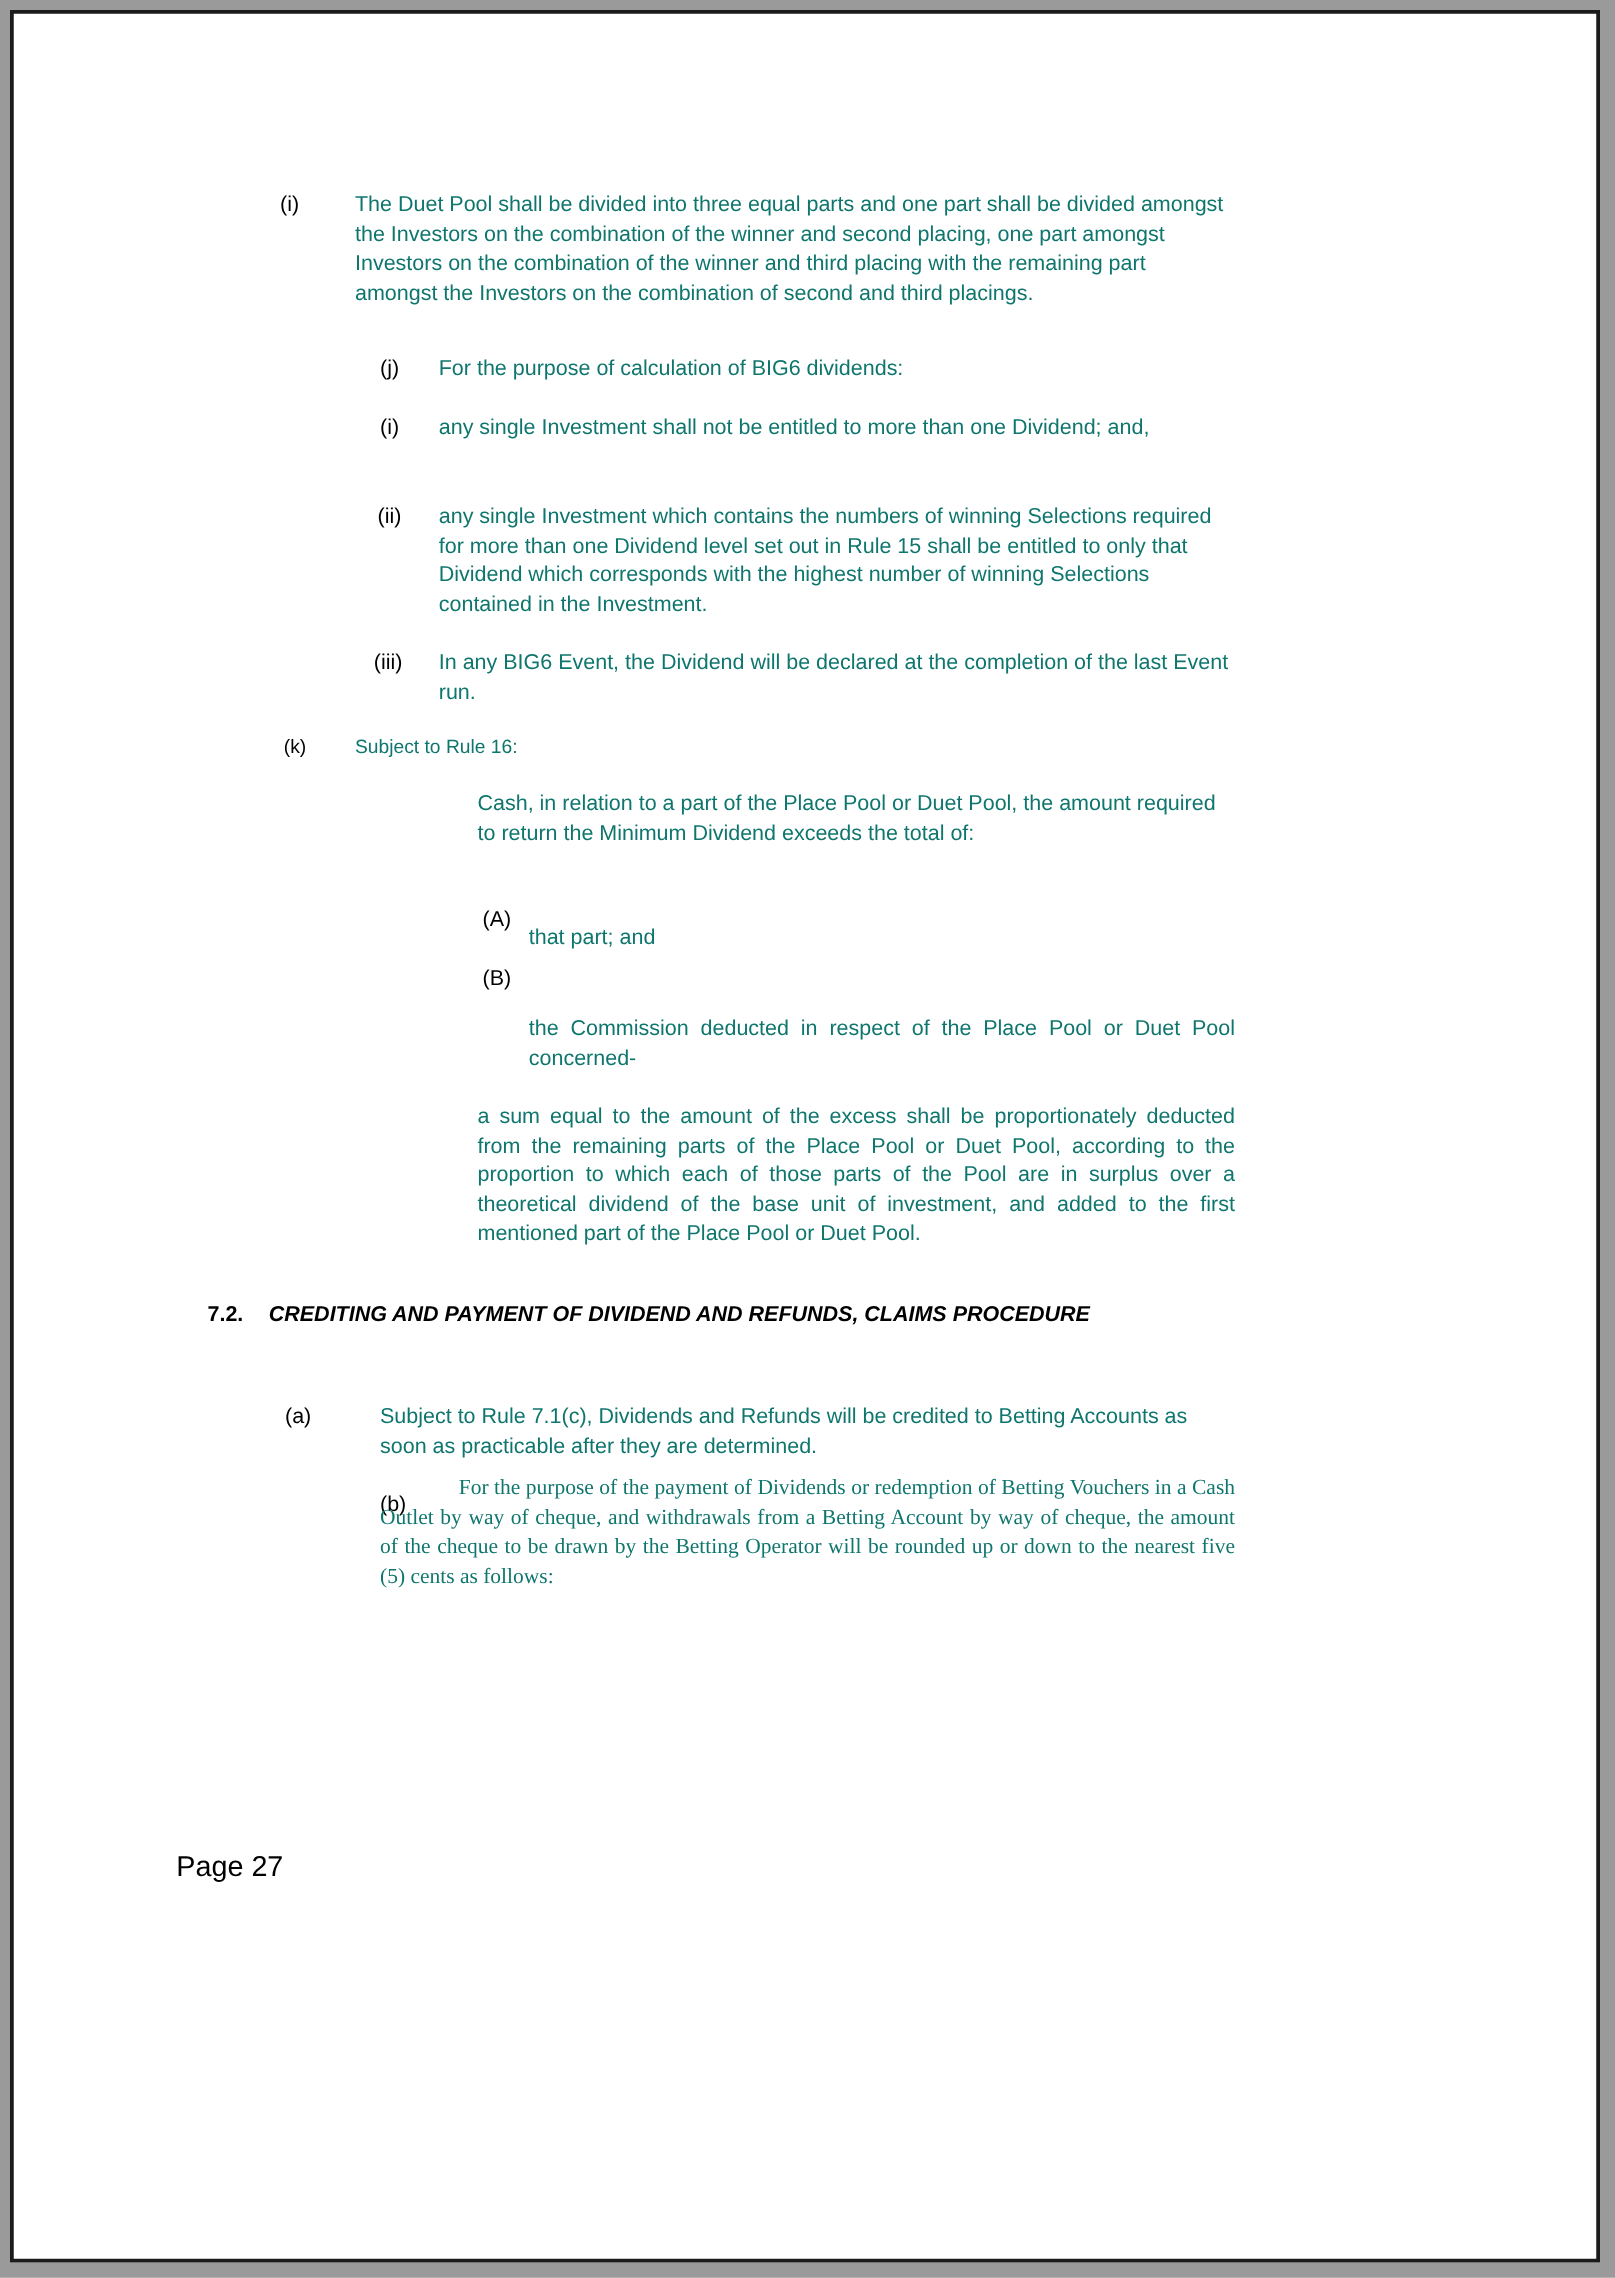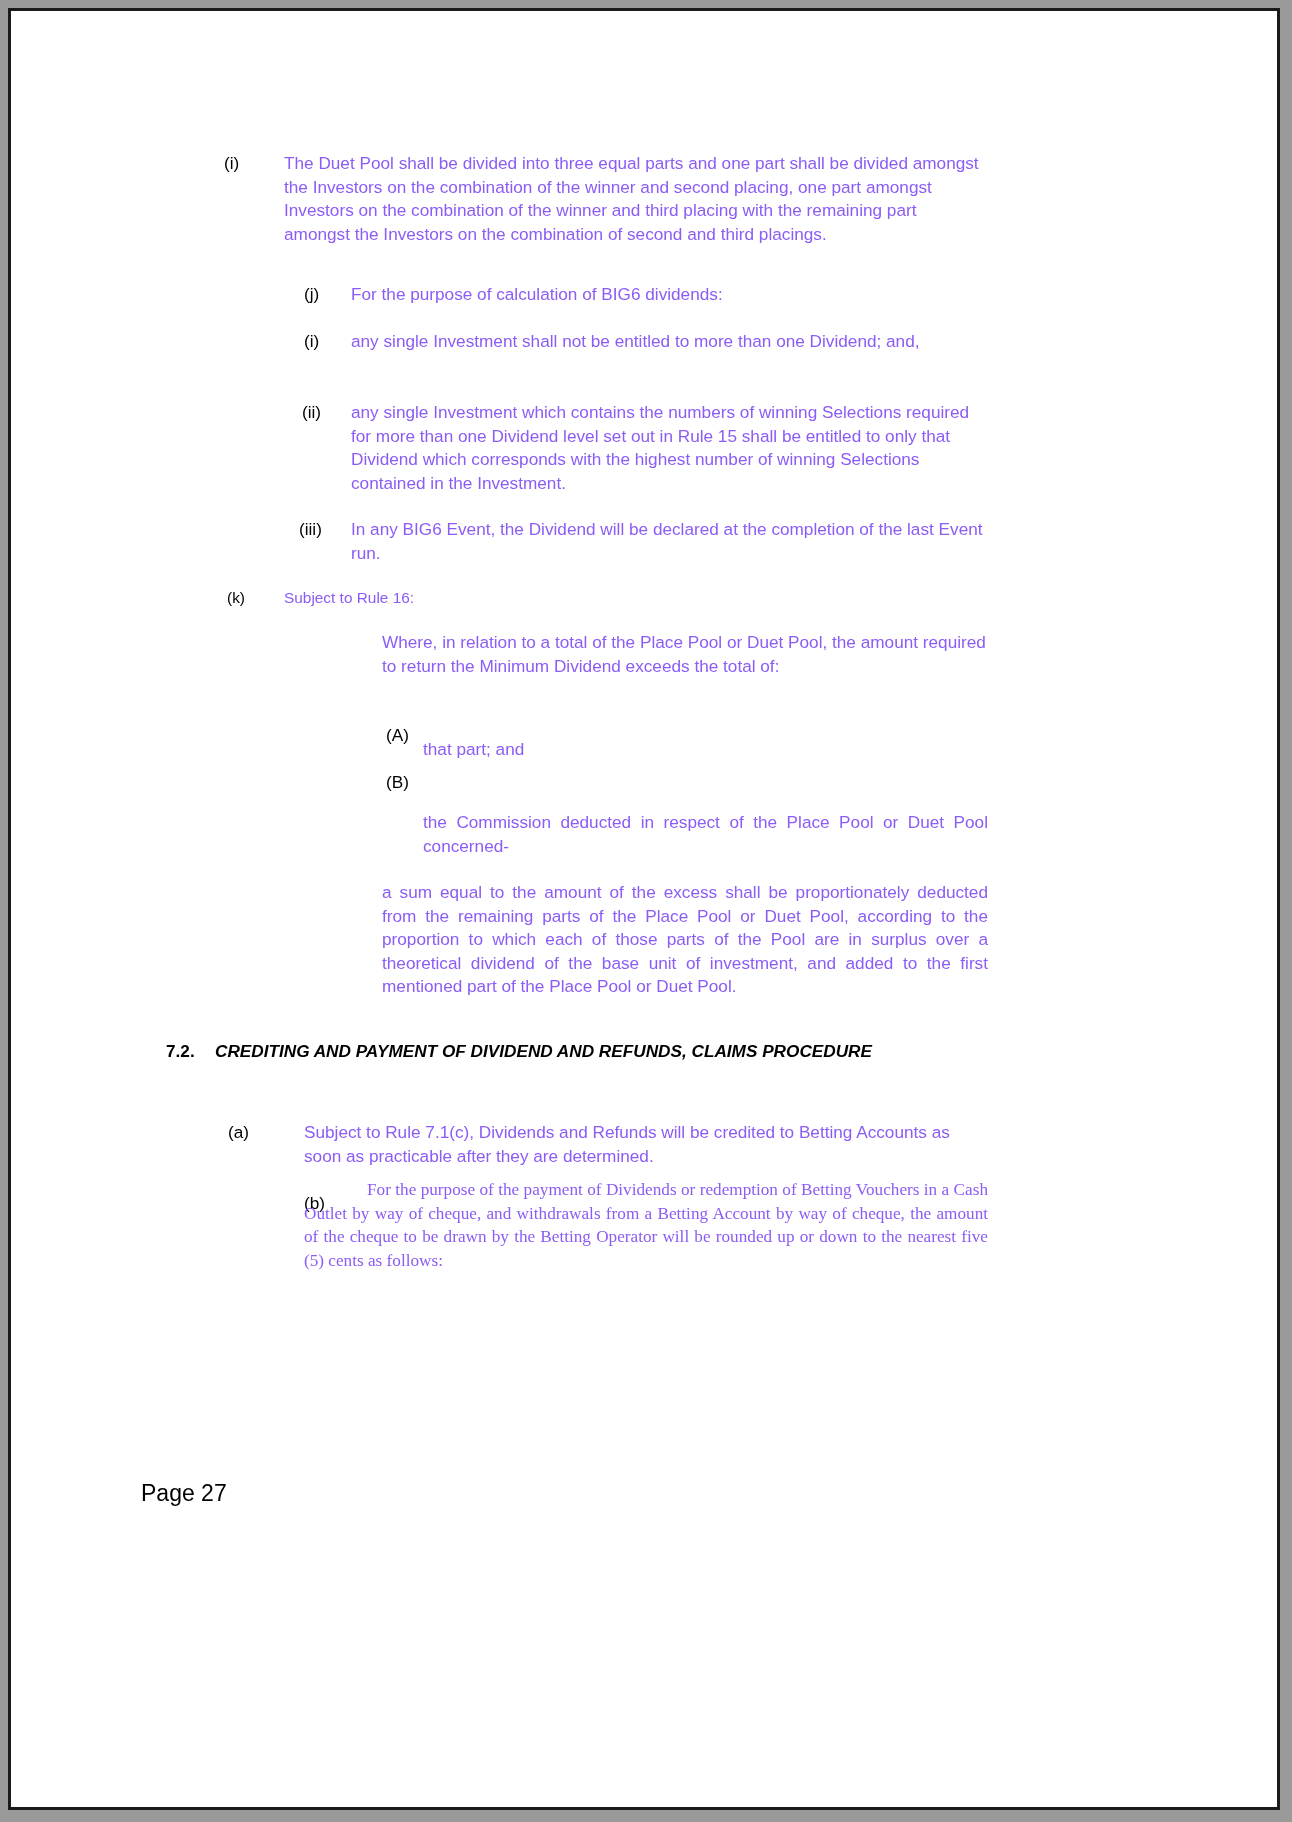--- a/index.html
+++ b/index.html
@@ -33,21 +33,21 @@
     right: 0;
     bottom: 0;
     color: #000000;
   }
 
   
   .blk {
     position: absolute;
     font-size: 17.2px;
     line-height: 23.6px;
-    color: #8b5cf6;
+    color: #0f766e;
   }
   .marker {
     position: absolute;
     font-size: 17.2px;
     line-height: 23.6px;
   }
   .just { text-align: justify; text-justify: inter-word; margin-top: 40px; }
   .b { font-weight: normal; }
 
   
@@ -105,21 +105,21 @@
     <div class="blk" style="left:340px; top:507px; width:635px;">
       <span>In any BIG6 Event, the Dividend will be declared at the completion of the last Event run.</span>
     </div>
 
     <div class="marker small" style="left:216px; top:576px;">(k)</div>
     <div class="blk small" style="left:273px; top:576px; width:700px;">
       <span>Subject to Rule 16:</span>
     </div>
 
     <div class="blk" style="left:371px; top:620px; width:607px;">
-      <span>Where, in relation to a total of the </span><span class="b">Place</span><span> Pool or </span><span class="b">Duet</span><span> Pool, the amount   required to return the Minimum Dividend exceeds the total of:</span>
+      <span>Cash, in relation to a part of the </span><span class="b">Place</span><span> Pool or </span><span class="b">Duet</span><span> Pool, the amount   required to return the Minimum Dividend exceeds the total of:</span>
     </div>
 
     <div class="marker" style="left:375px; top:713px;">(A)</div>
     <div class="blk" style="left:412px; top:713px; width:565px;margin-top:14px;">
       <span>that part; and</span>
     </div>
 
     <div class="marker" style="left:375px; top:760px;">(B)</div>
     <div class="blk just" style="left:412px; top:760px; width:565px;">
       <span>the Commission deducted in respect of the </span><span class="b">Place</span><span> Pool or </span><span class="b">Duet</span><span> Pool concerned-</span>

